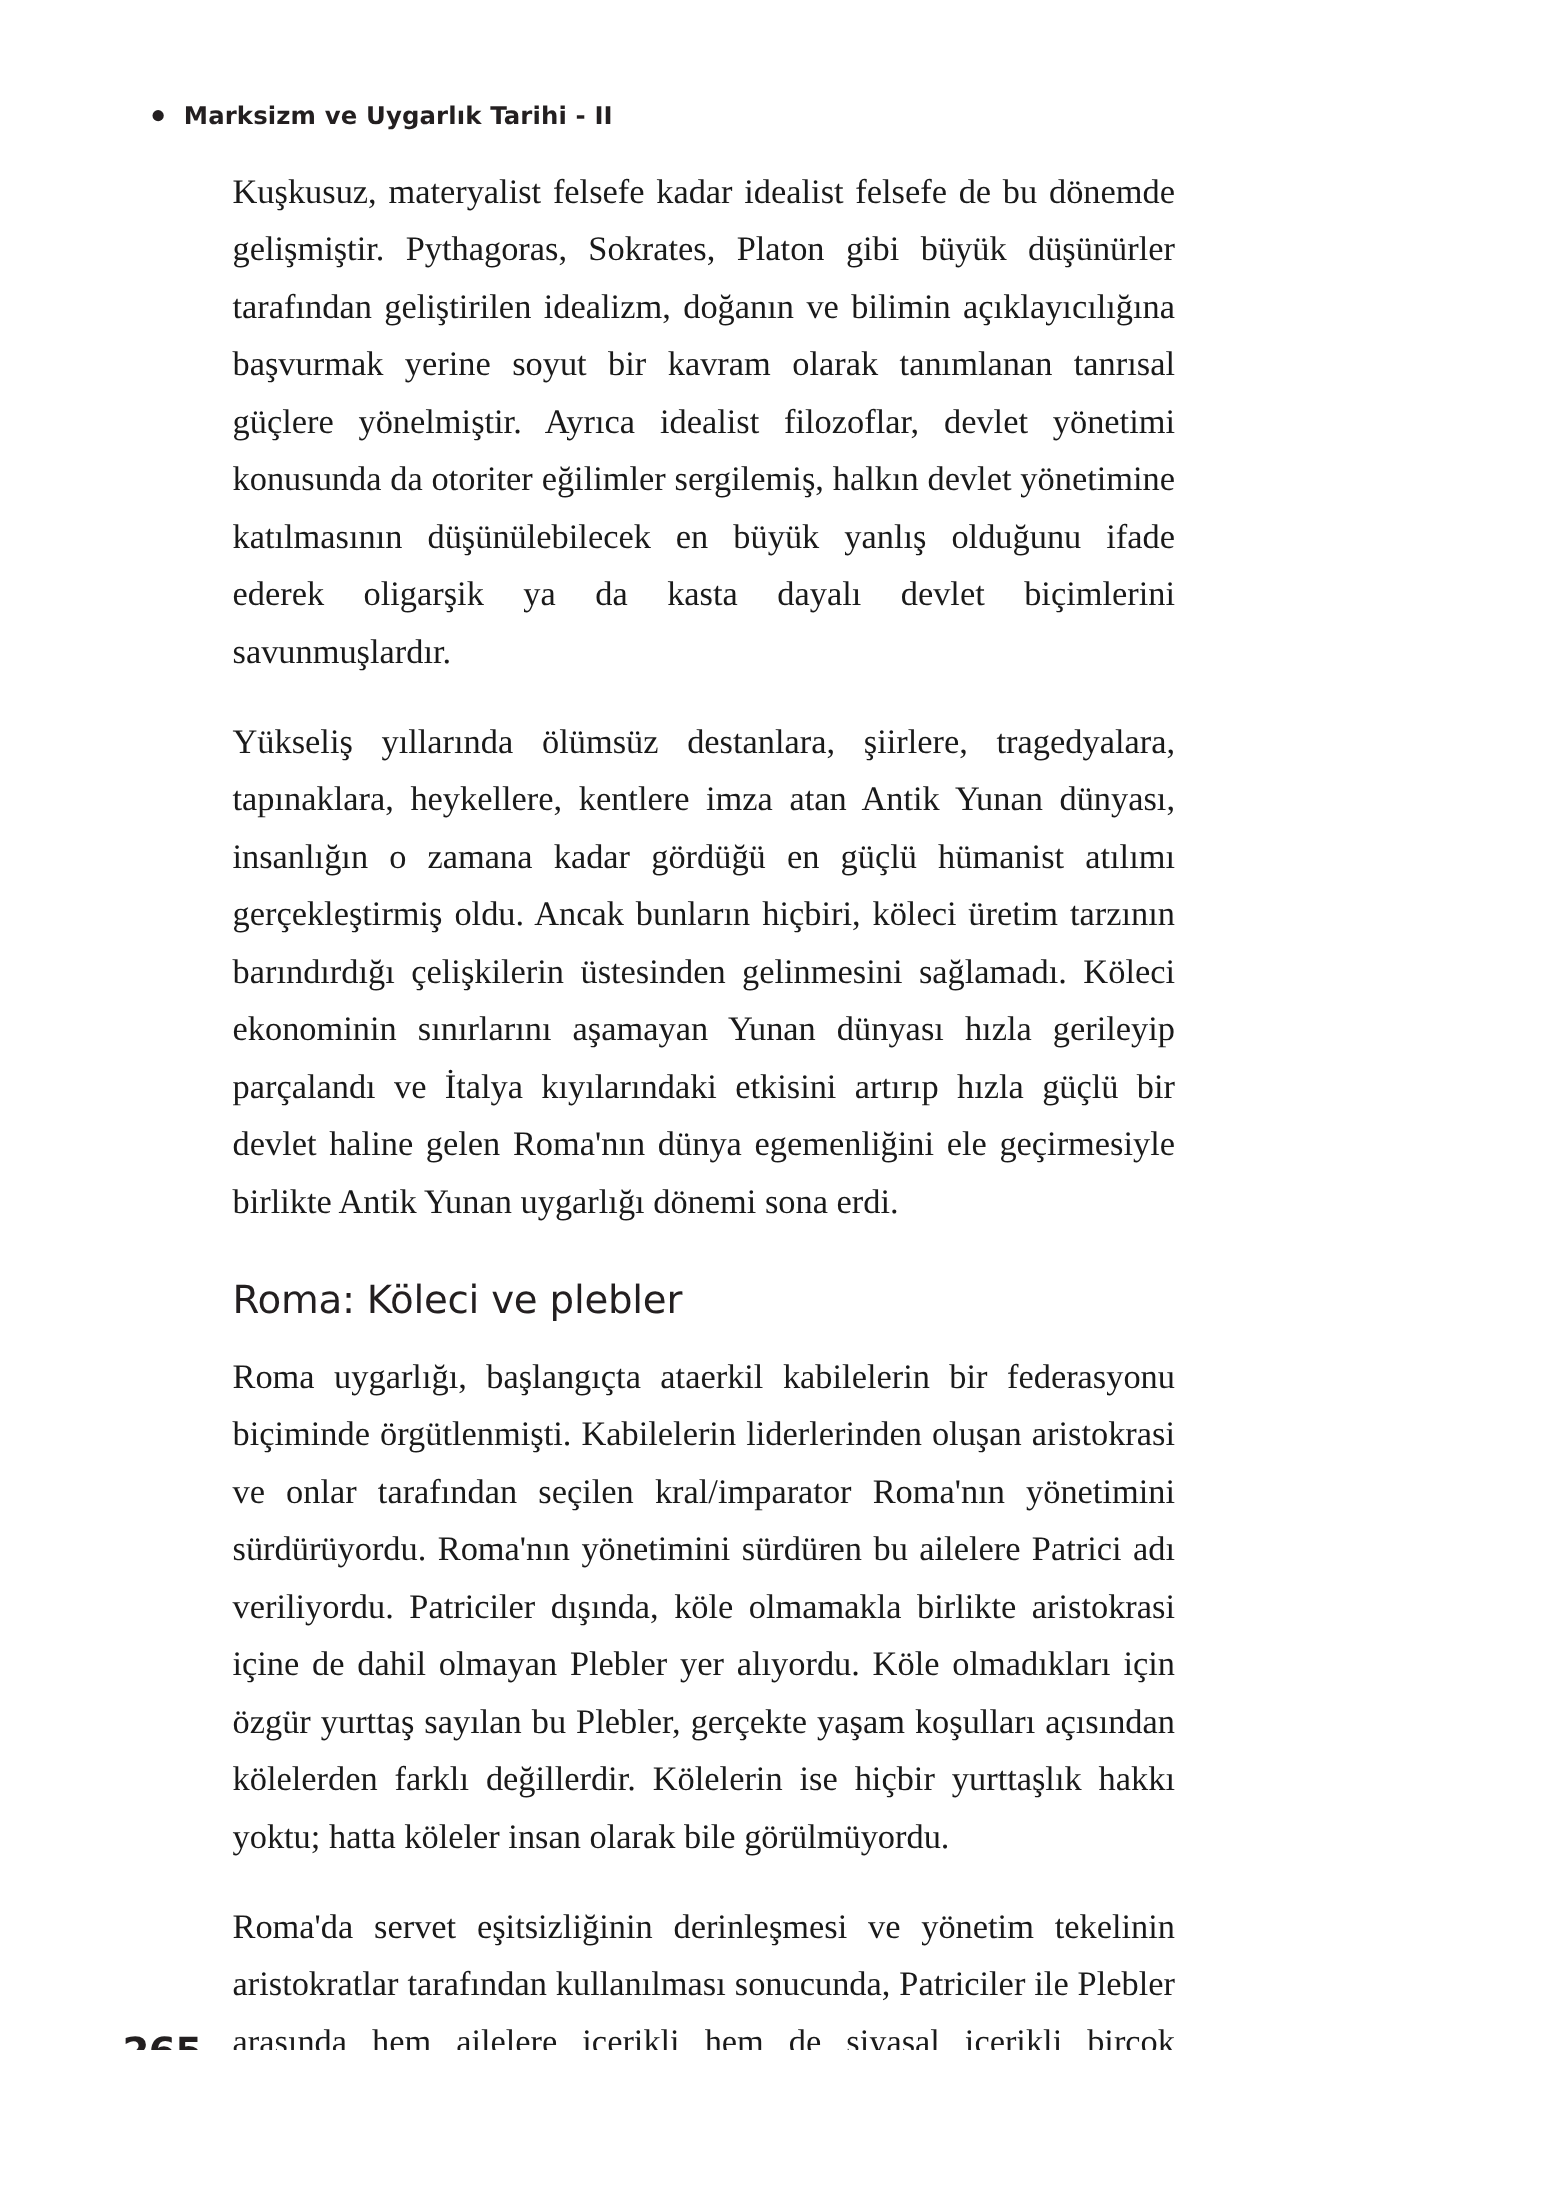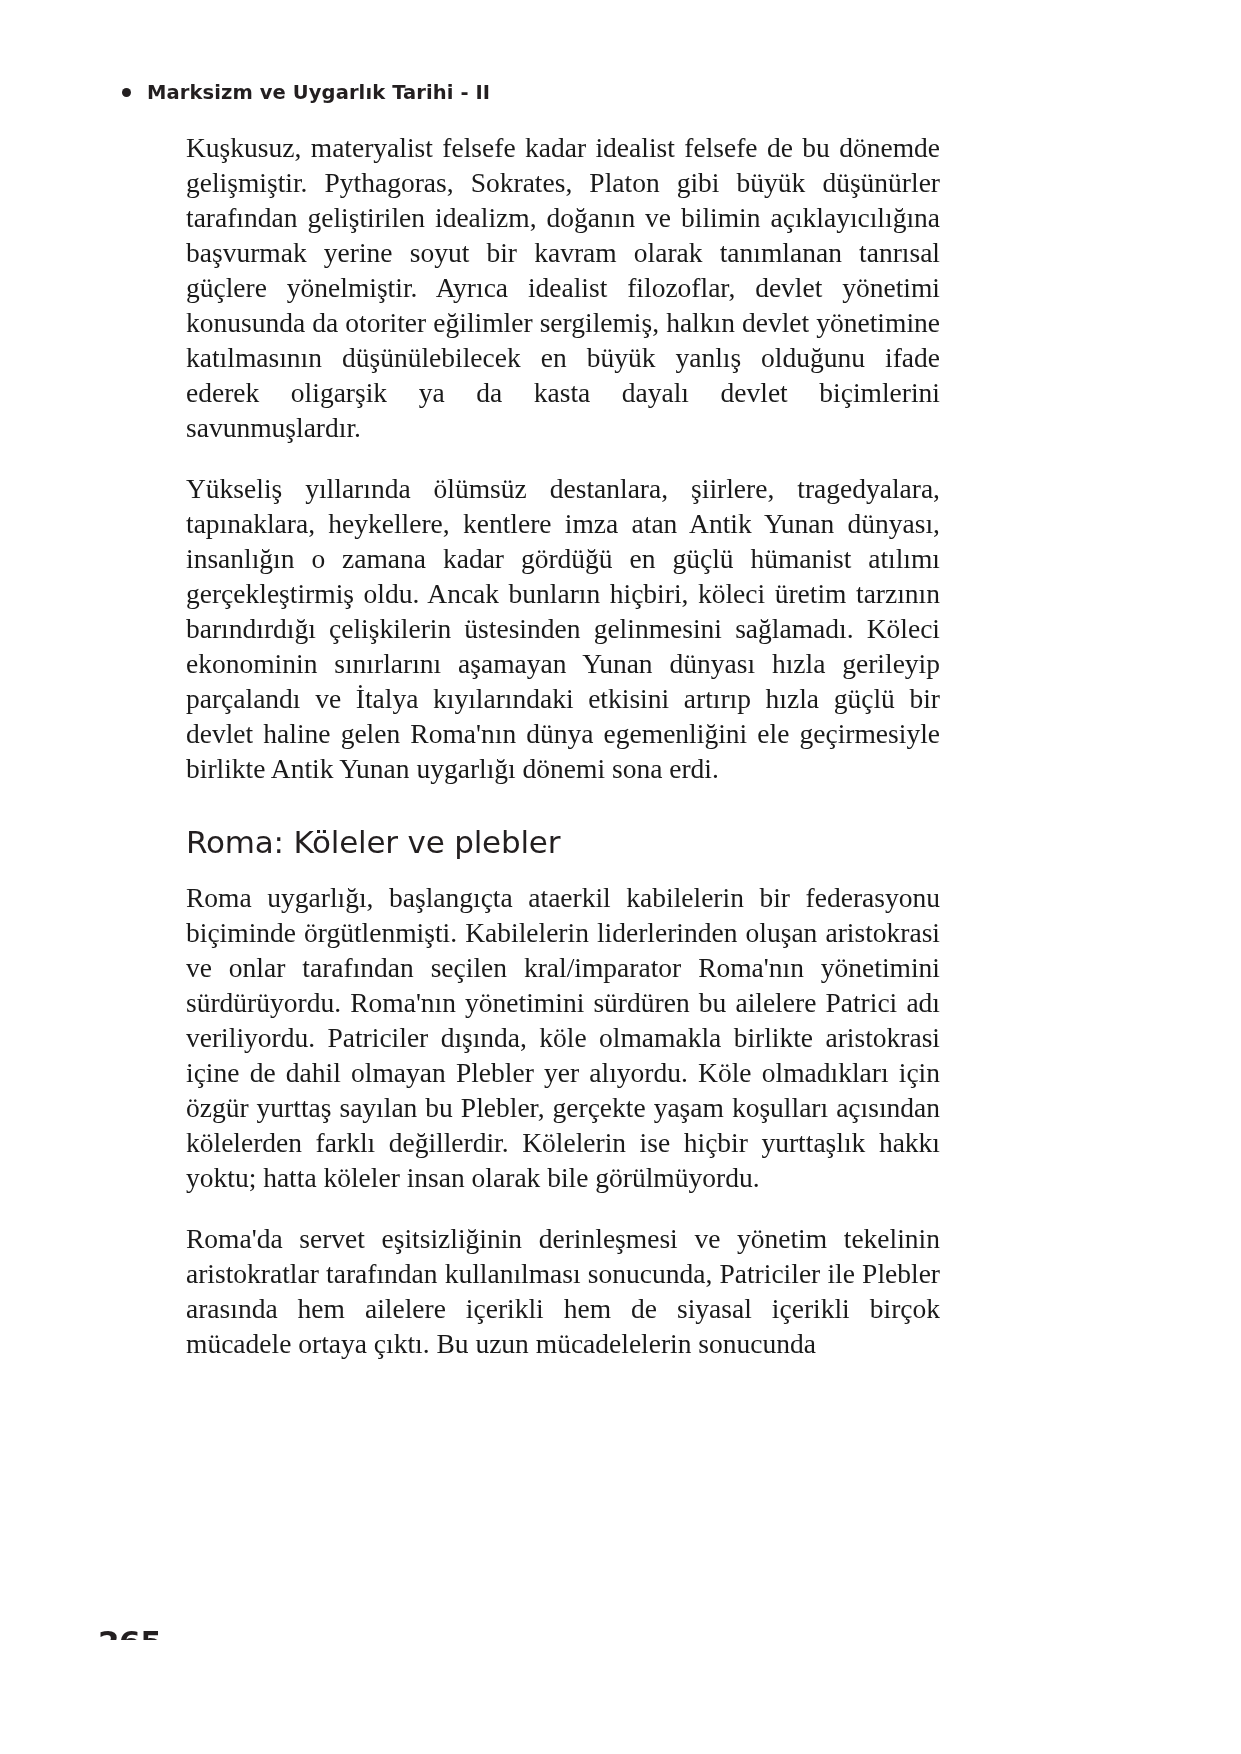--- a/index.html
+++ b/index.html
@@ -51,21 +51,21 @@
   .column {
     position: absolute;
     left: 186px;
     top: 130px;
     width: 754px;
   }
   p.body {
     margin: 0 0 26px 0;
     font-family: "Liberation Serif", serif;
     font-size: 27.5px;
-    line-height: 35px;
+    line-height: 46px;
     text-align: justify;
     text-justify: inter-word;
     color: #1a1a1a;
     hyphens: none;
   }
   p.body:last-child {
     margin-bottom: 0;
   }
   h2.section-heading {
     margin: 36px 0 18px 0;
@@ -96,21 +96,21 @@
 
   <div class="running-head">
     <span class="rh-bullet"></span>
     <span class="rh-title">Marksizm ve Uygarlık Tarihi - II</span>
   </div>
 
   <div class="column">
     <p class="body">Kuşkusuz, materyalist felsefe kadar idealist felsefe de bu dönemde gelişmiştir. Pythagoras, Sokrates, Platon gibi büyük düşünürler tarafından geliştirilen idealizm, doğanın ve bilimin açıklayıcılığına başvurmak yerine soyut bir kavram olarak tanımlanan tanrısal güçlere yönelmiştir. Ayrıca idealist filozoflar, devlet yönetimi konusunda da otoriter eğilimler sergilemiş, halkın devlet yönetimine katılmasının düşünülebilecek en büyük yanlış olduğunu ifade ederek oligarşik ya da kasta dayalı devlet biçimlerini savunmuşlardır.</p>
     <p class="body">Yükseliş yıllarında ölümsüz destanlara, şiirlere, tragedyalara, tapınaklara, heykellere, kentlere imza atan Antik Yunan dünyası, insanlığın o zamana kadar gördüğü en güçlü hümanist atılımı gerçekleştirmiş oldu. Ancak bunların hiçbiri, köleci üretim tarzının barındırdığı çelişkilerin üstesinden gelinmesini sağlamadı. Köleci ekonominin sınırlarını aşamayan Yunan dünyası hızla gerileyip parçalandı ve İtalya kıyılarındaki etkisini artırıp hızla güçlü bir devlet haline gelen Roma'nın dünya egemenliğini ele geçirmesiyle birlikte Antik Yunan uygarlığı dönemi sona erdi.</p>
 
-    <h2 class="section-heading">Roma: Köleler ve plebler</h2>
+    <h2 class="section-heading">Roma: Köleci ve plebler</h2>
 
     <p class="body">Roma uygarlığı, başlangıçta ataerkil kabilelerin bir federasyonu biçiminde örgütlenmişti. Kabilelerin liderlerinden oluşan aristokrasi ve onlar tarafından seçilen kral/imparator Roma'nın yönetimini sürdürüyordu. Roma'nın yönetimini sürdüren bu ailelere Patrici adı veriliyordu. Patriciler dışında, köle olmamakla birlikte aristokrasi içine de dahil olmayan Plebler yer alıyordu. Köle olmadıkları için özgür yurttaş sayılan bu Plebler, gerçekte yaşam koşulları açısından kölelerden farklı değillerdir. Kölelerin ise hiçbir yurttaşlık hakkı yoktu; hatta köleler insan olarak bile görülmüyordu.</p>
     <p class="body">Roma'da servet eşitsizliğinin derinleşmesi ve yönetim tekelinin aristokratlar tarafından kullanılması sonucunda, Patriciler ile Plebler arasında hem ailelere içerikli hem de siyasal içerikli birçok mücadele ortaya çıktı. Bu uzun mücadelelerin sonucunda</p>
   </div>
 
   <div class="folio">265</div>
 
 </div>
 
 </body></html>

